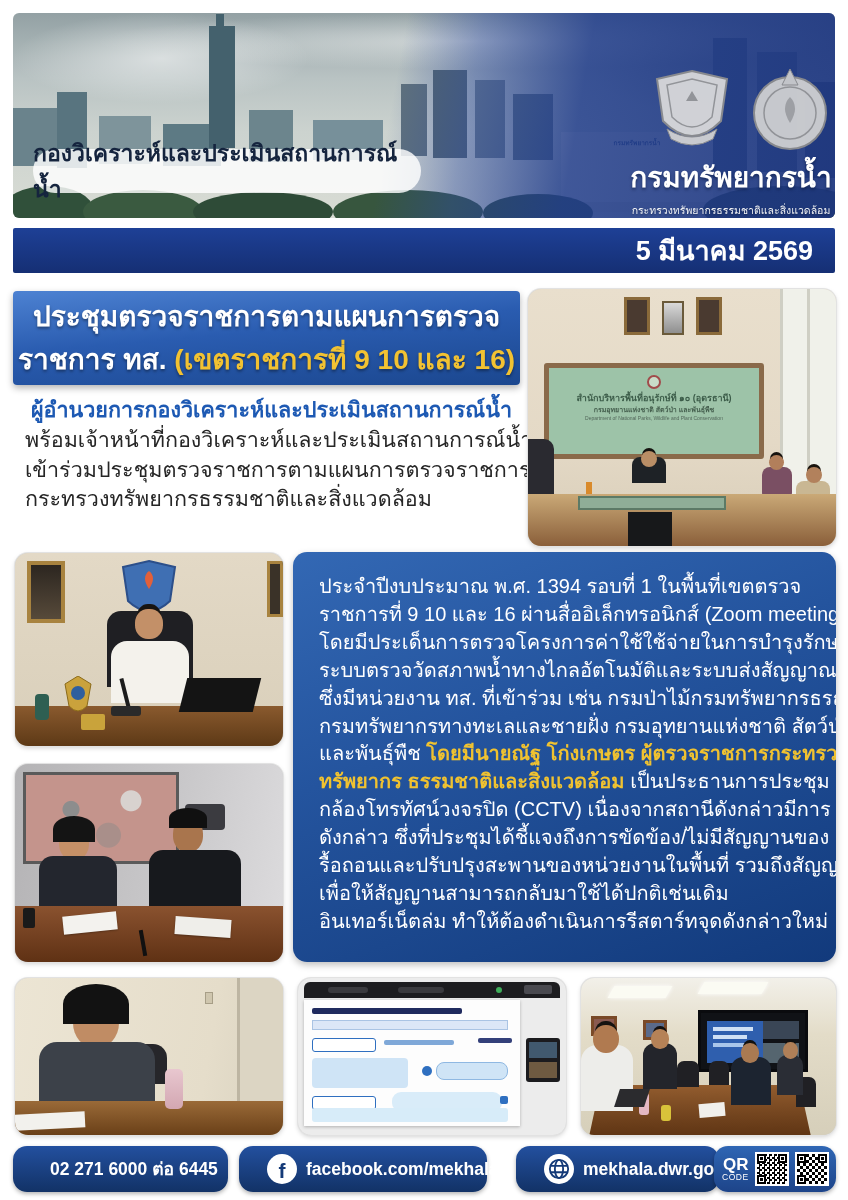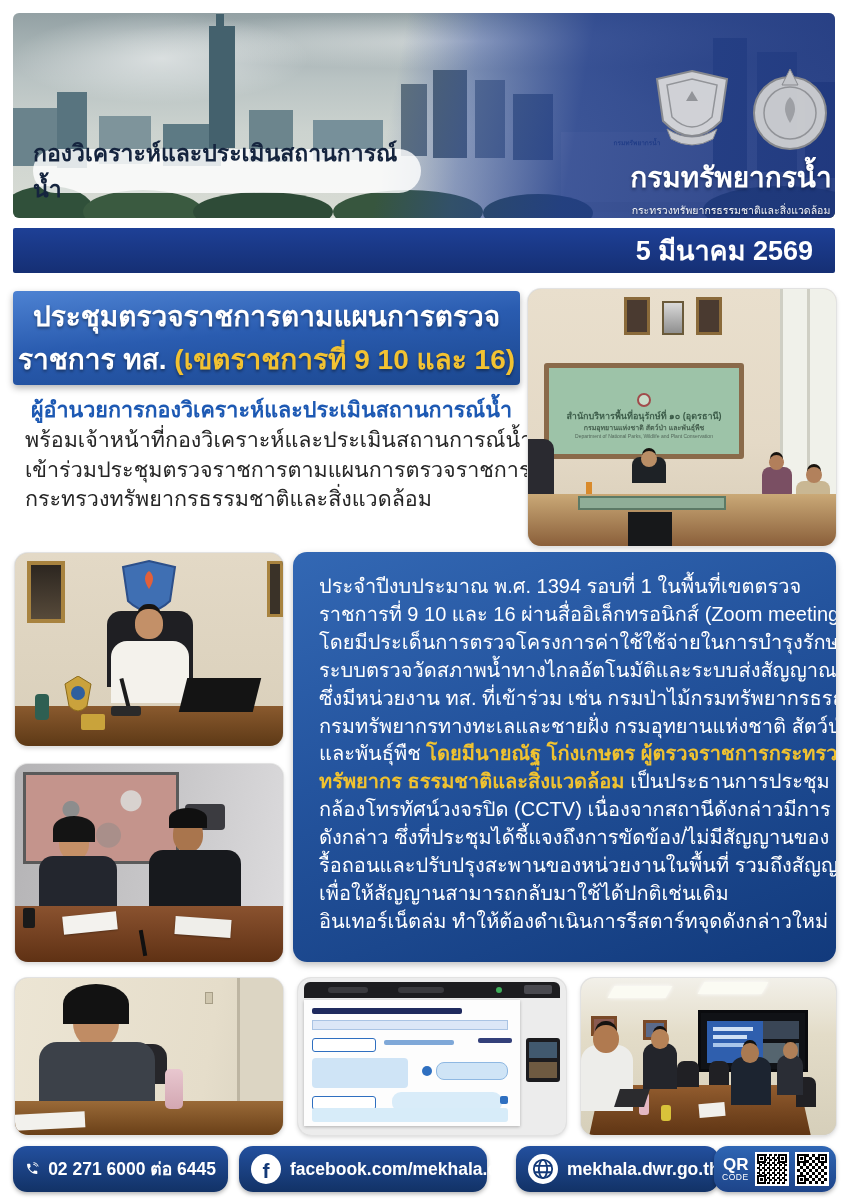--- a/index.html
+++ b/index.html
@@ -58,21 +58,21 @@
   .ph-b1{left:15px;top:978px;width:268px;height:157px}
   .ph-b2{left:298px;top:978px;width:268px;height:157px}
   .ph-b3{left:581px;top:978px;width:255px;height:157px}
 
   .board-t1{font-size:9px;font-weight:700;color:#3c5c49;text-align:center;line-height:13px}
   .board-t2{font-size:7px;font-weight:700;color:#46604f;text-align:center;line-height:9px}
   .board-t3{font-size:5px;color:#53685b;text-align:center;line-height:8px}
 
   
   .fpill{top:1146px;height:46px;border-radius:14px;background:linear-gradient(180deg,#23509f 0%,#123266 100%);
-    box-shadow:0 2px 4px rgba(0,0,0,.3);display:flex;align-items:center;gap:9px;padding:0 12px;color:#fff}
+    box-shadow:0 2px 4px rgba(0,0,0,.3);display:flex;align-items:center;gap:9px;padding:0 28px;color:#fff}
   .fpill .txt{font-size:17.5px;font-weight:600;white-space:nowrap}
   .icirc{width:30px;height:30px;border-radius:50%;background:#fff;display:flex;align-items:center;justify-content:center;flex:none}
   .fb-f{color:#143a78;font-size:21px;font-weight:800;line-height:1;margin-top:2px}
   .qr-pill{background:linear-gradient(180deg,#2f66b4,#1d4489)}
   .qr-lab{line-height:1;color:#fff;text-align:right}
   .qr-lab .l1{font-size:17px;font-weight:700}
   .qr-lab .l2{font-size:8.5px;letter-spacing:.5px}
   .qr{width:34px;height:34px;background:#fff;position:relative;flex:none;padding:2px}
   .qr .mat{width:100%;height:100%;background:repeating-conic-gradient(#000 0% 25%,#fff 0% 50%) 0 0/5px 5px}
   .qr .c{position:absolute;width:9px;height:9px;border:2px solid #000;background:#fff}
@@ -157,21 +157,21 @@
   </div>
 
   <div class="ab photo ph-meeting">
     <div class="ab" style="inset:0;background:linear-gradient(180deg,#e9dfcd 0%,#e4d9c6 60%,#d8cdb8 100%)"></div>
     <div class="ab" style="right:0;top:0;width:56px;height:100%;background:#f0f1ea;box-shadow:inset 3px 0 0 #cfcfc4"></div>
     <div class="ab" style="right:26px;top:0;width:3px;height:100%;background:#cfcfc4"></div>
     <div class="ab" style="left:96px;top:8px;width:26px;height:38px;border:3px solid #8a6a3a;background:#4a3a30"></div>
     <div class="ab" style="left:168px;top:8px;width:26px;height:38px;border:3px solid #8a6a3a;background:#4a3a30"></div>
     <div class="ab" style="left:134px;top:12px;width:22px;height:34px;background:linear-gradient(180deg,#d9d9d9,#8f8f8f);border:2px solid #6a5a3a"></div>
 
-    <div class="ab" style="left:16px;top:74px;width:200px;height:96px;background:#9dc3a8;border:5px solid #8a6a4a;border-radius:3px;padding-top:25px">
+    <div class="ab" style="left:16px;top:74px;width:220px;height:96px;background:#9dc3a8;border:5px solid #8a6a4a;border-radius:3px;padding-top:7px">
       <div style="width:14px;height:14px;border-radius:50%;background:#c9dcc9;border:2px solid #a14b4b;margin:0 auto 3px"></div>
       <div class="board-t1">สำนักบริหารพื้นที่อนุรักษ์ที่ ๑๐ (อุดรธานี)</div>
       <div class="board-t2">กรมอุทยานแห่งชาติ สัตว์ป่า และพันธุ์พืช</div>
       <div class="board-t3">Department of National Parks, Wildlife and Plant Conservation</div>
     </div>
 
     <div class="ab" style="left:104px;top:168px;width:34px;height:26px;border-radius:8px 8px 0 0;background:#1e2226"></div>
     <div class="ab" style="left:113px;top:162px;width:16px;height:16px;border-radius:50%;background:#b98e66;box-shadow:0 -4px 0 -1px #14120f"></div>
 
     <div class="ab" style="right:44px;top:178px;width:30px;height:34px;border-radius:8px;background:#7a4f63"></div>

